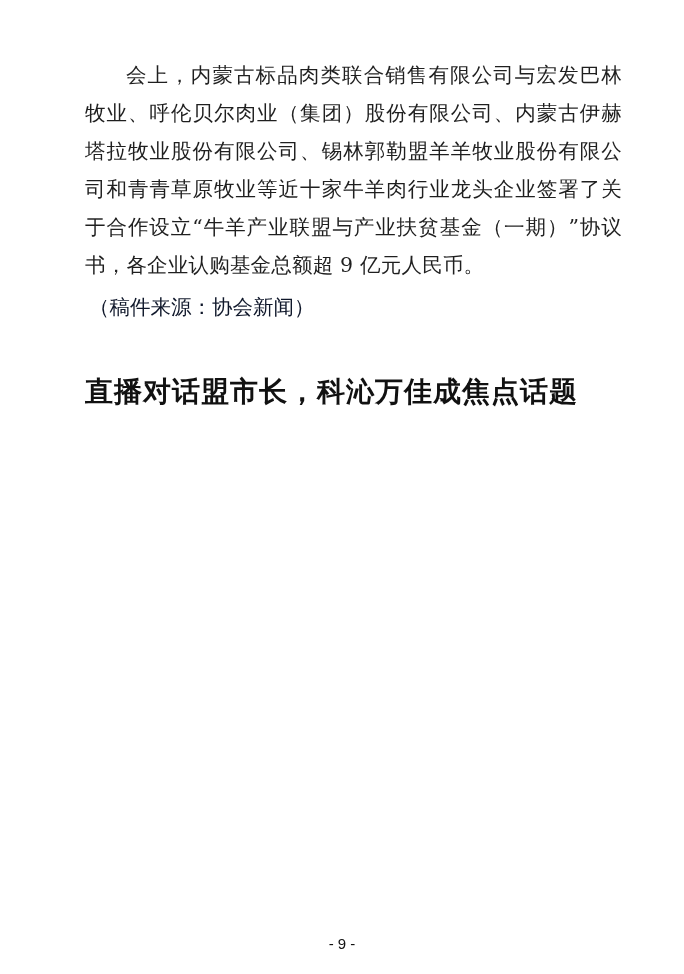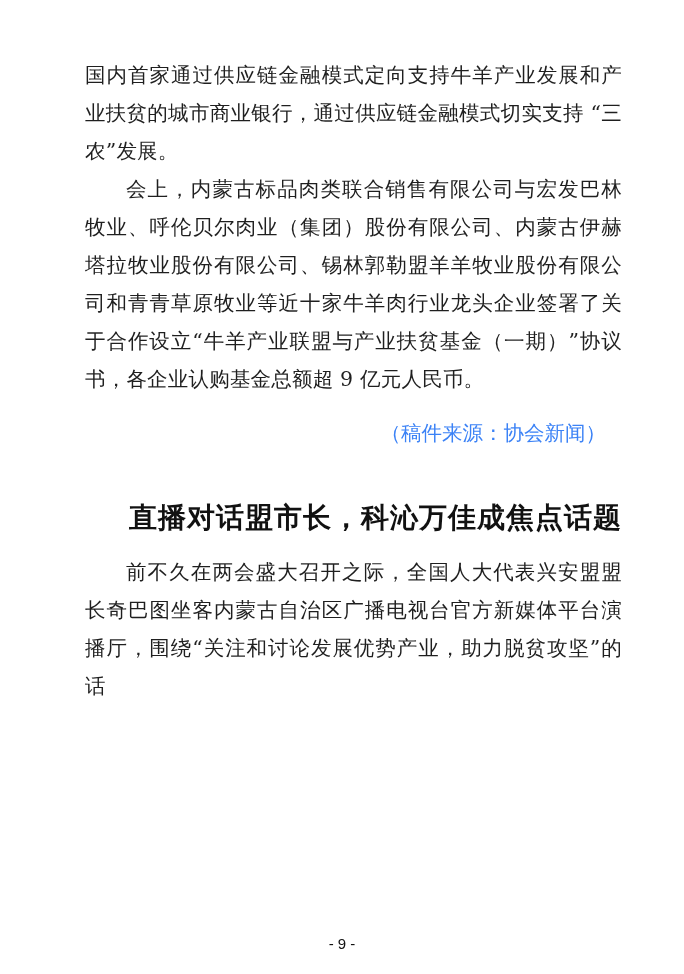--- a/index.html
+++ b/index.html
@@ -32,29 +32,28 @@
     letter-spacing: 0.2px;
     margin: 0;
     color: #1f1f1f;
   }
   p.indent {
     text-indent: 2em;
   }
   p.source-note {
     font-size: 20.5px;
     line-height: 38px;
-    text-align: right;
-    margin: 16px;
-    color: #3b82f6;
+    margin: 4px;
+    color: #0f172a;
   }
   h1.article-title {
     font-size: 28px;
     line-height: 42px;
     font-weight: bold;
-    text-align: right;
+    text-align: left;
     margin: 45px 0 14px 0;
     letter-spacing: 1px;
     color: #111111;
     font-family: "DejaVu Serif", "Liberation Serif", serif;
   }
   .page-number {
     position: absolute;
     left: 0;
     right: 0;
     bottom: 22px;
@@ -63,27 +62,25 @@
     font-size: 15px;
     color: #111111;
   }
 </style>
 </head>
 <body>
 
 <div class="page">
   <div class="content">
 
-    <p class="body-par">国内首家通过供应链金融模式定向支持牛羊产业发展和产业扶贫的城市商业银行，通过供应链金融模式切实支持 “三农”发展。</p>
 
     <p class="body-par indent">会上，内蒙古标品肉类联合销售有限公司与宏发巴林牧业、呼伦贝尔肉业（集团）股份有限公司、内蒙古伊赫塔拉牧业股份有限公司、锡林郭勒盟羊羊牧业股份有限公司和青青草原牧业等近十家牛羊肉行业龙头企业签署了关于合作设立“牛羊产业联盟与产业扶贫基金（一期）”协议书，各企业认购基金总额超 9 亿元人民币。</p>
 
 
     <p class="source-note">（稿件来源：协会新闻）</p>
 
     <h1 class="article-title">直播对话盟市长，科沁万佳成焦点话题</h1>
 
-    <p class="body-par indent">前不久在两会盛大召开之际，全国人大代表兴安盟盟长奇巴图坐客内蒙古自治区广播电视台官方新媒体平台演播厅，围绕“关注和讨论发展优势产业，助力脱贫攻坚”的话</p>
 
   </div>
 
   <div class="page-number">- 9 -</div>
 </div>
 
 </body></html>

